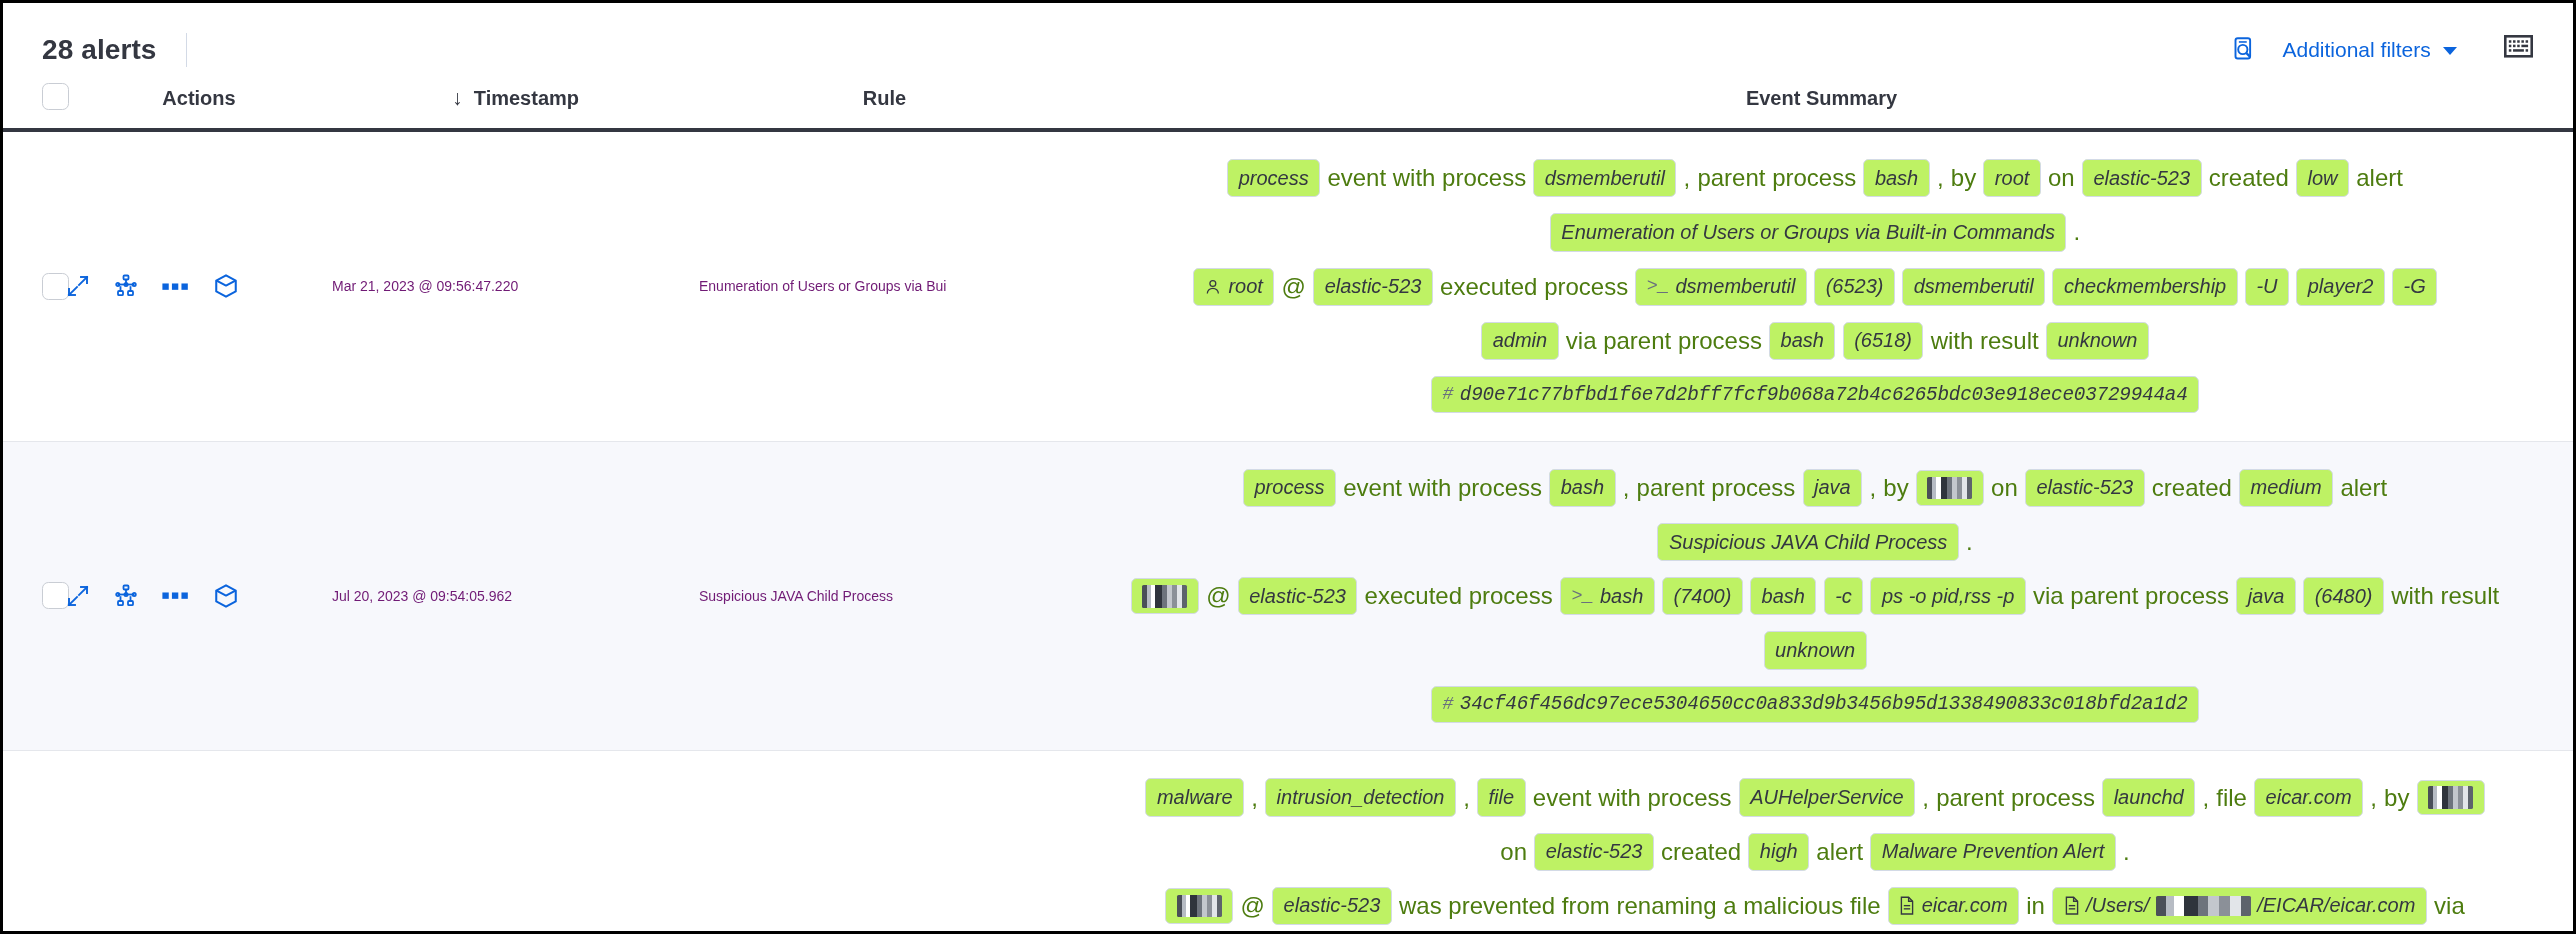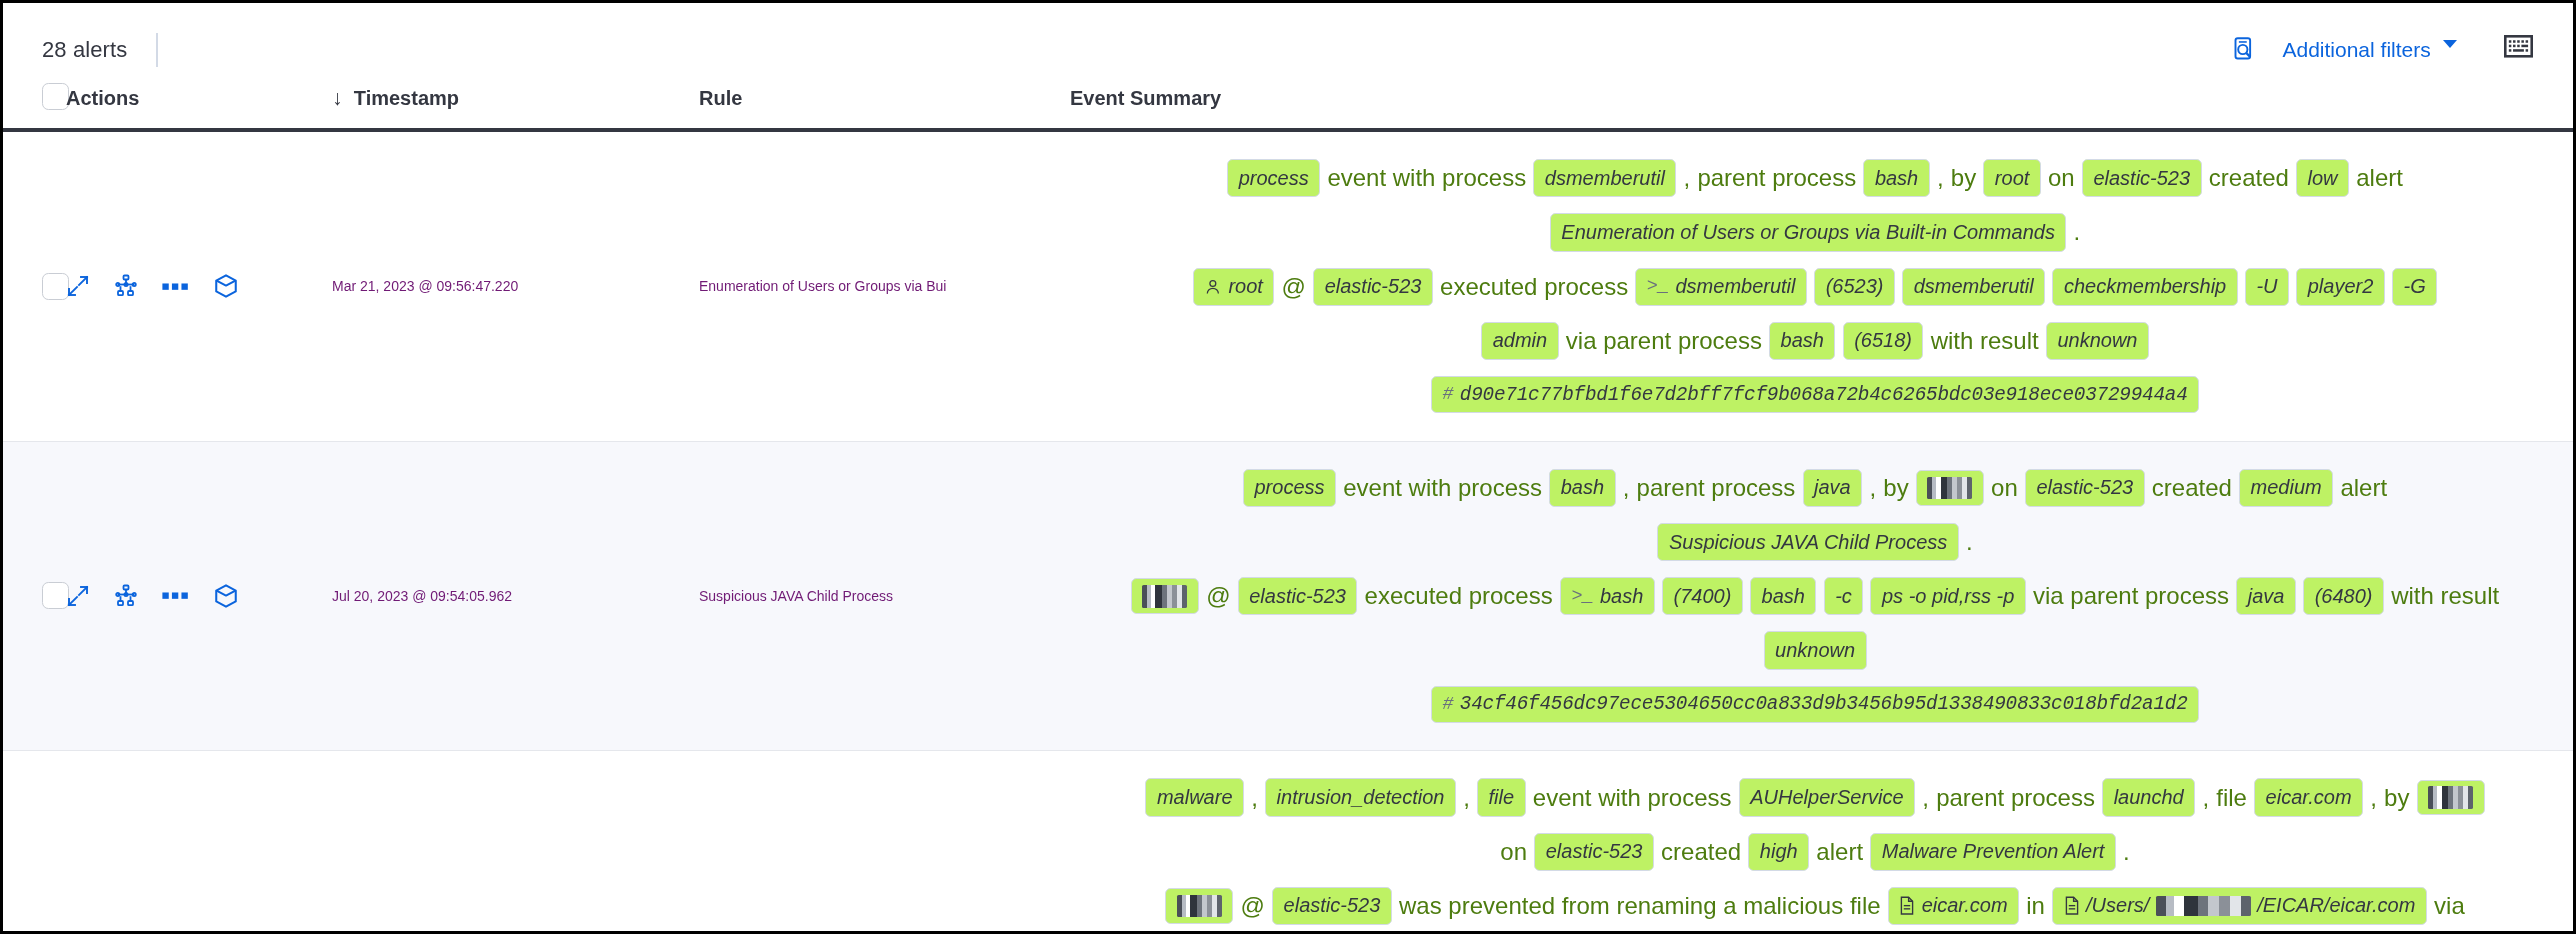--- a/index.html
+++ b/index.html
@@ -27,44 +27,44 @@
 
   
   .toolbar {
     position: relative;
     height: 77px;
     display: flex;
     align-items: center;
     padding: 0 0 0 39px;
   }
   .alerts-count {
-    font-size: 22px;
+    font-size: 28px;
     color: #343741;
-    font-weight: 400;
+    font-weight: 700;
     letter-spacing: 0.1px;
     padding-top: 17.7px;
     text-align: center;
   }
   .vdivider {
     width: 1.6px;
     height: 34px;
     background: #d3dae6;
     margin: 17.7px 0 0 29px;
   }
   .toolbar-right {
     margin-left: auto;
     display: flex;
     align-items: center;
     padding-right: 29px;
     padding-top: 16px;
     gap: 0;
   }
   .tb-btn {
     display: flex;
-    align-items: flex-start;
+    align-items: center;
     gap: 8.9px;
     color: #0b64dd;
     font-size: 21px;
     font-weight: 400;
     white-space: nowrap;
     padding: 8px 13px;
     cursor: pointer;
   }
   .tb-icon-btn {
     padding: 8px 11.3px;
@@ -94,21 +94,21 @@
     padding-top: 1.6px;
   }
 
   
   .tbl {
     width: 100%;
     border-collapse: collapse;
     table-layout: fixed;
   }
   .tbl thead th {
-    text-align: left;
+    text-align: center;
     font-size: 20px;
     font-weight: bold;
     color: #343741;
     padding: 3.2px 0 17.7px 0;
     vertical-align: bottom;
     margin-left: 41px;
   }
   thead tr { border-bottom: 4px solid #343741; }
 
   .col-chk   { width: 63px; }

